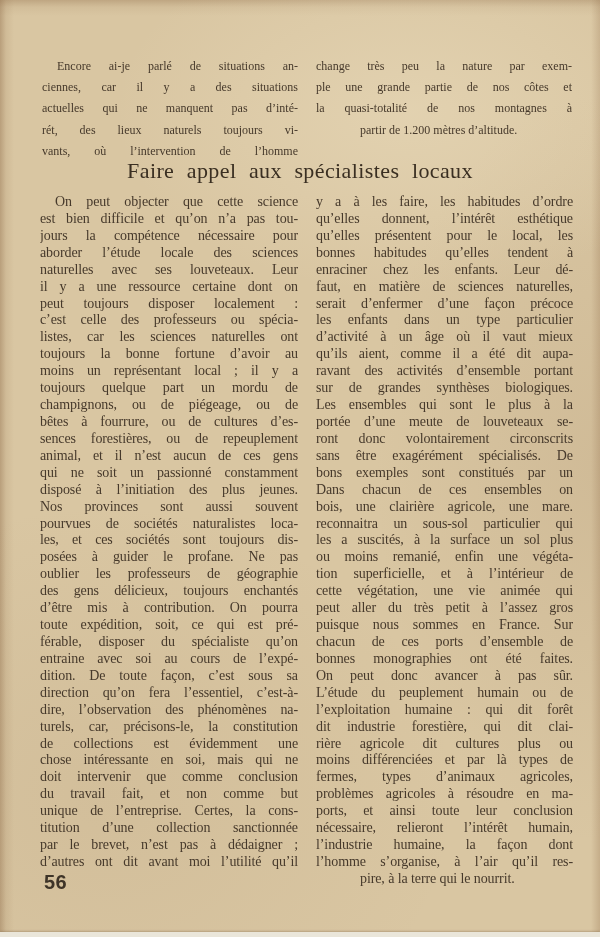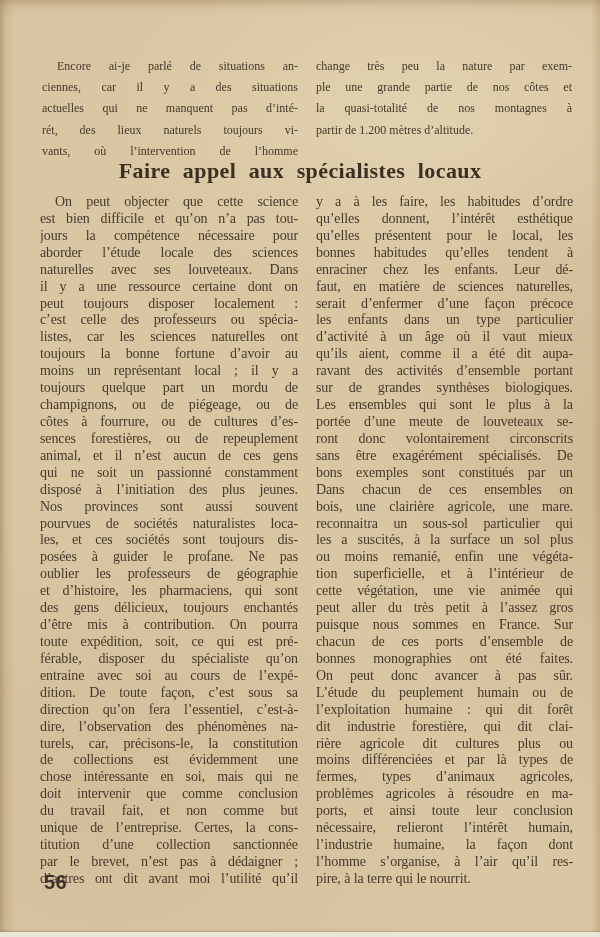--- a/index.html
+++ b/index.html
@@ -24,30 +24,30 @@
     text-align:justify;
     -moz-text-align-last:justify;
     text-align-last:justify;
     overflow:hidden;
     white-space:normal;
   }
   .intro-col{font-size:12px;}
   .intro-col .line{line-height:21.2px;height:21.2px;}
   .body-col{font-size:14px;letter-spacing:-0.1px;}
   .body-col .line{line-height:16.93px;height:16.93px;}
-  .line.flush{text-align-last:left;-moz-text-align-last:left;}
+  .line.flush{text-align-last:left;margin-left:44px;-moz-text-align-last:left;}
   .line.indent{text-indent:15px;}
   #intro-left{left:42px;top:56px;width:256px;}
   #intro-right{left:316px;top:56px;width:256px;}
   #body-left{left:40px;top:194px;width:258px;}
   #body-right{left:316px;top:194px;width:257px;}
   #heading{
     position:absolute;left:0;top:158px;width:600px;
     text-align:center;
-    font-size:22px;font-weight:bold;
+    font-size:22px;font-weight:normal;
     letter-spacing:0.4px;word-spacing:0.30em;
     color:#3a2f22;
   }
   #page-number{
     position:absolute;left:44px;top:871px;
     font-family:"Liberation Sans","DejaVu Sans",sans-serif;
     font-weight:bold;font-size:20px;color:#3e3428;
     letter-spacing:0.5px;
   }
   #scan-edge-bottom{
@@ -76,40 +76,39 @@
       <div class="line flush">partir de 1.200 mètres d’altitude.</div>
     </div>
 
   <div id="heading">Faire appel aux spécialistes locaux</div>
 
   <div id="body-left" class="col body-col">
       <div class="line indent">On peut objecter que cette science</div>
       <div class="line">est bien difficile et qu’on n’a pas tou-</div>
       <div class="line">jours la compétence nécessaire pour</div>
       <div class="line">aborder l’étude locale des sciences</div>
-      <div class="line">naturelles avec ses louveteaux. Dans</div>
+      <div class="line">naturelles avec ses louveteaux. Leur</div>
       <div class="line">il y a une ressource certaine dont on</div>
       <div class="line">peut toujours disposer localement :</div>
       <div class="line">c’est celle des professeurs ou spécia-</div>
       <div class="line">listes, car les sciences naturelles ont</div>
       <div class="line">toujours la bonne fortune d’avoir au</div>
       <div class="line">moins un représentant local ; il y a</div>
       <div class="line">toujours quelque part un mordu de</div>
       <div class="line">champignons, ou de piégeage, ou de</div>
-      <div class="line">côtes à fourrure, ou de cultures d’es-</div>
+      <div class="line">bêtes à fourrure, ou de cultures d’es-</div>
       <div class="line">sences forestières, ou de repeuplement</div>
       <div class="line">animal, et il n’est aucun de ces gens</div>
       <div class="line">qui ne soit un passionné constamment</div>
       <div class="line">disposé à l’initiation des plus jeunes.</div>
       <div class="line">Nos provinces sont aussi souvent</div>
       <div class="line">pourvues de sociétés naturalistes loca-</div>
       <div class="line">les, et ces sociétés sont toujours dis-</div>
       <div class="line">posées à guider le profane. Ne pas</div>
       <div class="line">oublier les professeurs de géographie</div>
-      <div class="line">et d’histoire, les pharmaciens, qui sont</div>
       <div class="line">des gens délicieux, toujours enchantés</div>
       <div class="line">d’être mis à contribution. On pourra</div>
       <div class="line">toute expédition, soit, ce qui est pré-</div>
       <div class="line">férable, disposer du spécialiste qu’on</div>
       <div class="line">entraine avec soi au cours de l’expé-</div>
       <div class="line">dition. De toute façon, c’est sous sa</div>
       <div class="line">direction qu’on fera l’essentiel, c’est-à-</div>
       <div class="line">dire, l’observation des phénomènes na-</div>
       <div class="line">turels, car, précisons-le, la constitution</div>
       <div class="line">de collections est évidemment une</div>

